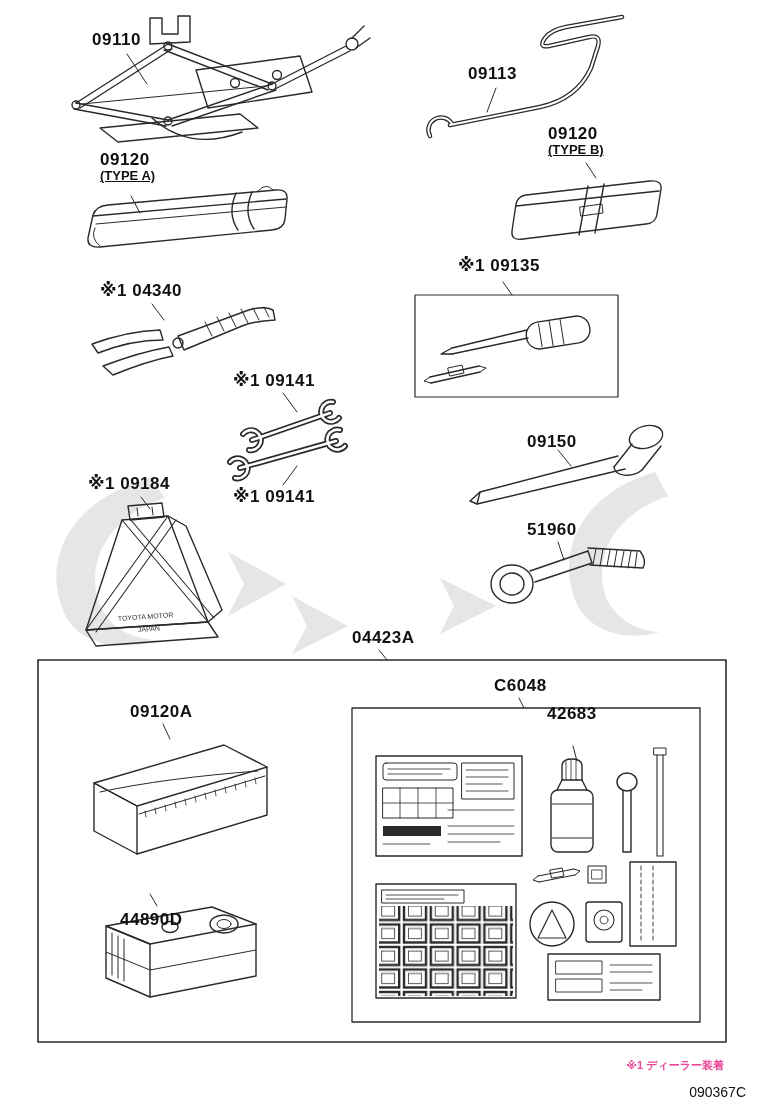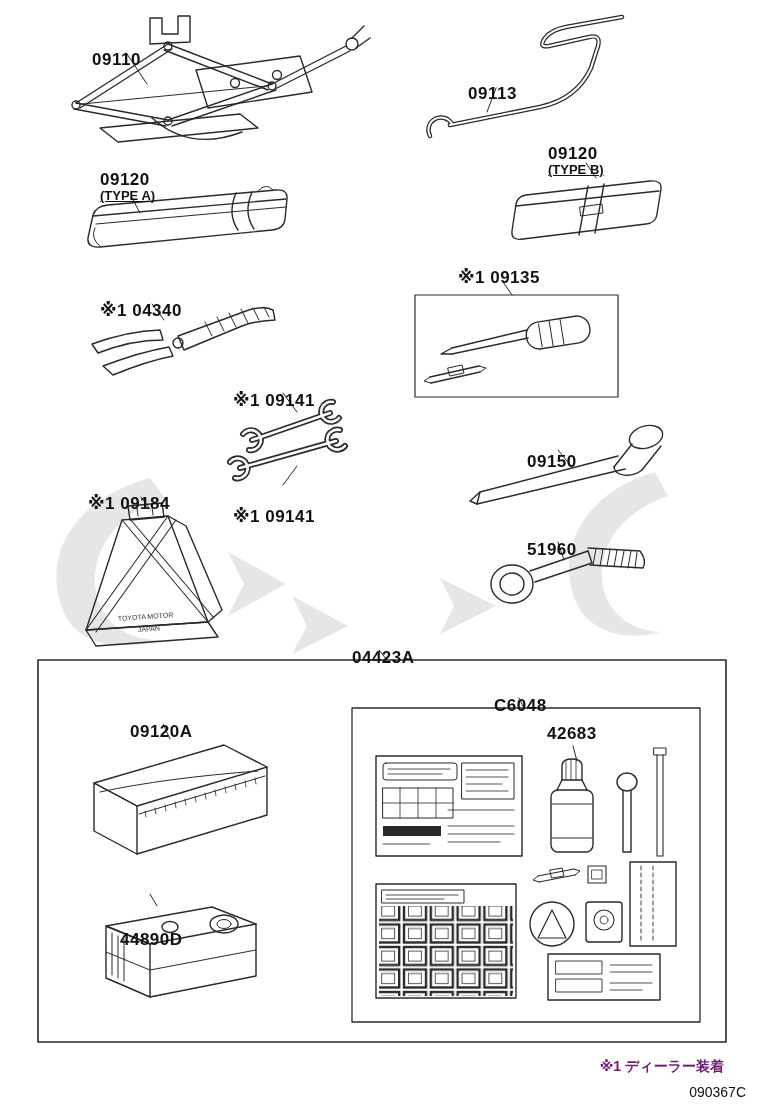--- a/index.html
+++ b/index.html
@@ -2,25 +2,25 @@
 <html><head>
 <meta charset="utf-8">
 <style>
   * { margin:0; padding:0; box-sizing:border-box; }
   html,body { width:760px; height:1112px; background:#fff; }
   body { font-family:"Liberation Sans","DejaVu Sans",sans-serif; color:#111; }
   .page { position:relative; width:760px; height:1112px; background:#fff; overflow:hidden; }
   svg.art { position:absolute; left:0; top:0; }
   .part-label {
     position:absolute; font-weight:700; font-size:17px; letter-spacing:.5px;
-    line-height:1.12; white-space:nowrap; color:#111;margin-top:20px;
+    line-height:1.12; white-space:nowrap; color:#111;
   }
   .part-label .type { display:block; font-size:13px; letter-spacing:0;text-decoration:underline; }
   .footnote {
-    position:absolute; right:36px; top:1058px; font-size:14px; font-weight:700; color:#701a75;
+    position:absolute; right:36px; top:1058px; font-size:11px; font-weight:700; color:#ec4899;
   }
   .doc-code {
     position:absolute; right:14px; top:1084px; font-size:14px; font-weight:400; color:#111;margin-left:19px;
   }
 </style>
 </head>
 <body>
 
 <div class="page">
 
@@ -290,21 +290,21 @@
 
 <div class="part-label" style="left:468px;top:64px">09113</div>
 
 <div class="part-label" style="left:548px;top:124px">
   <span>09120</span>
   <span class="type">(TYPE B)</span>
 </div>
 
 <div class="part-label" style="left:100px;top:281px">※1 04340</div>
 
-<div class="part-label" style="left:458px;top:248px">※1 09135</div>
+<div class="part-label" style="left:458px;top:256px">※1 09135</div>
 
 <div class="part-label" style="left:233px;top:371px">※1 09141</div>
 
 <div class="part-label" style="left:233px;top:487px">※1 09141</div>
 
 <div class="part-label" style="left:527px;top:432px">09150</div>
 
 <div class="part-label" style="left:88px;top:474px">※1 09184</div>
 
 <div class="part-label" style="left:527px;top:520px">51960</div>

